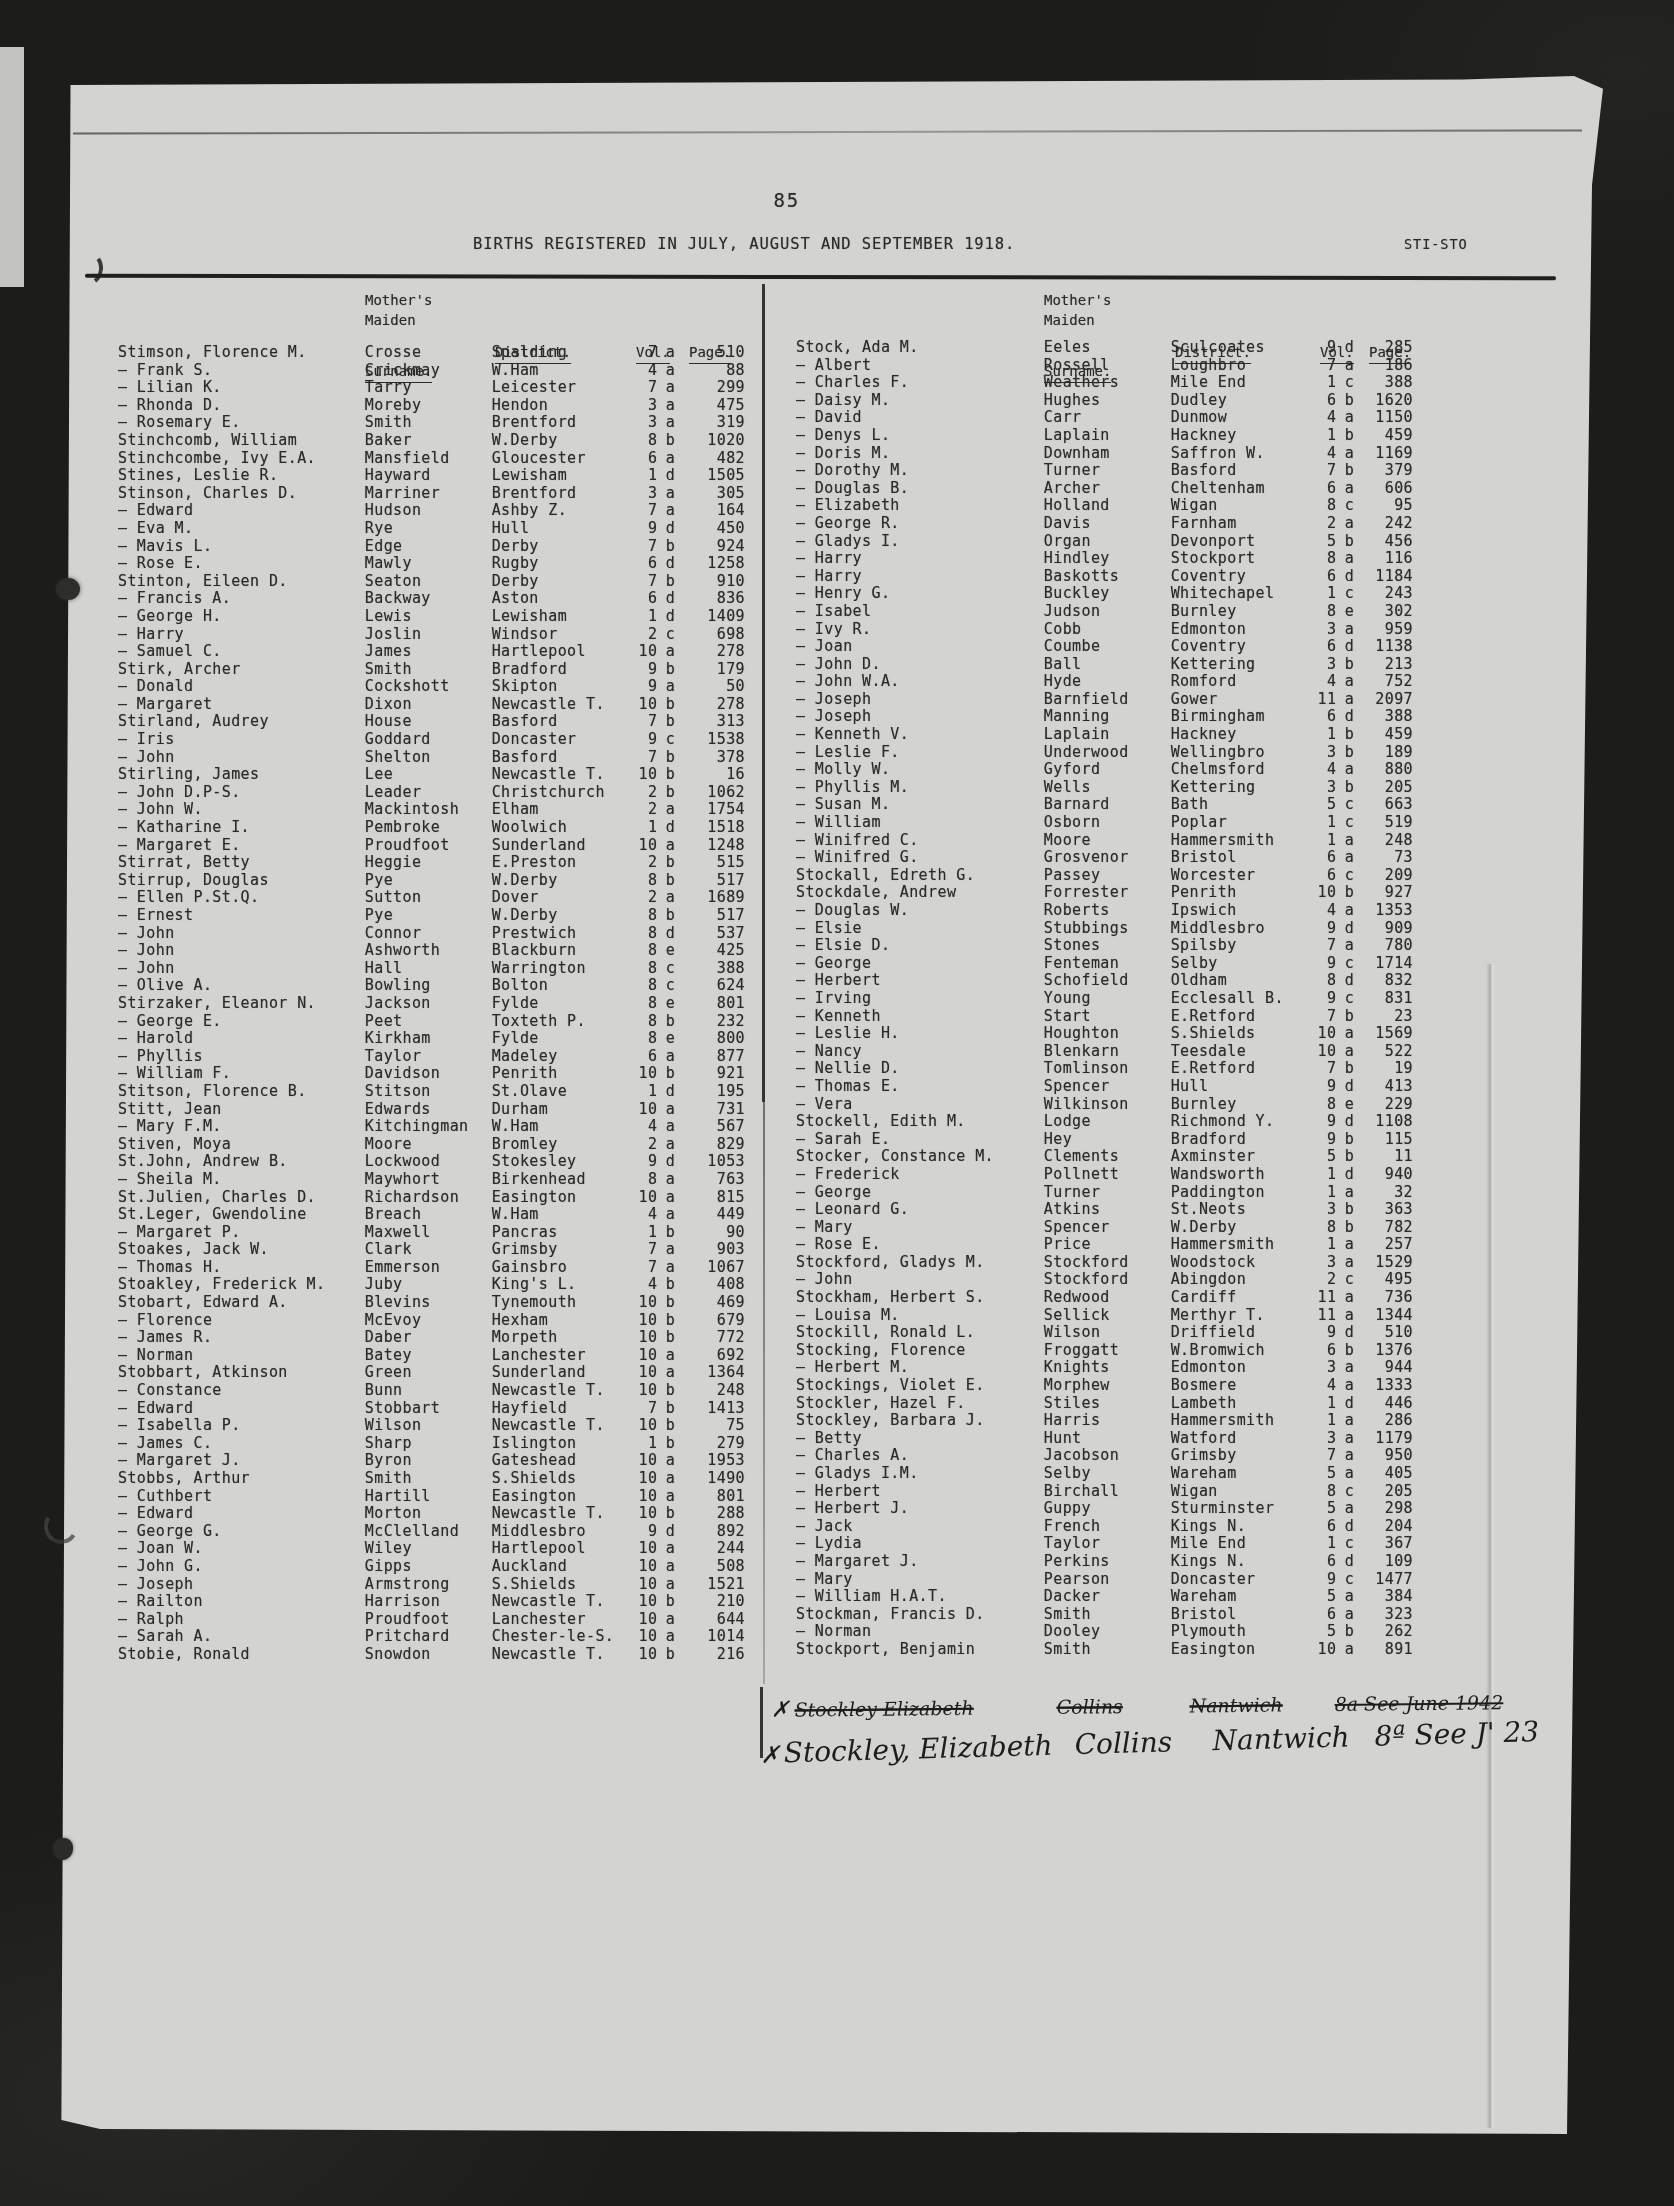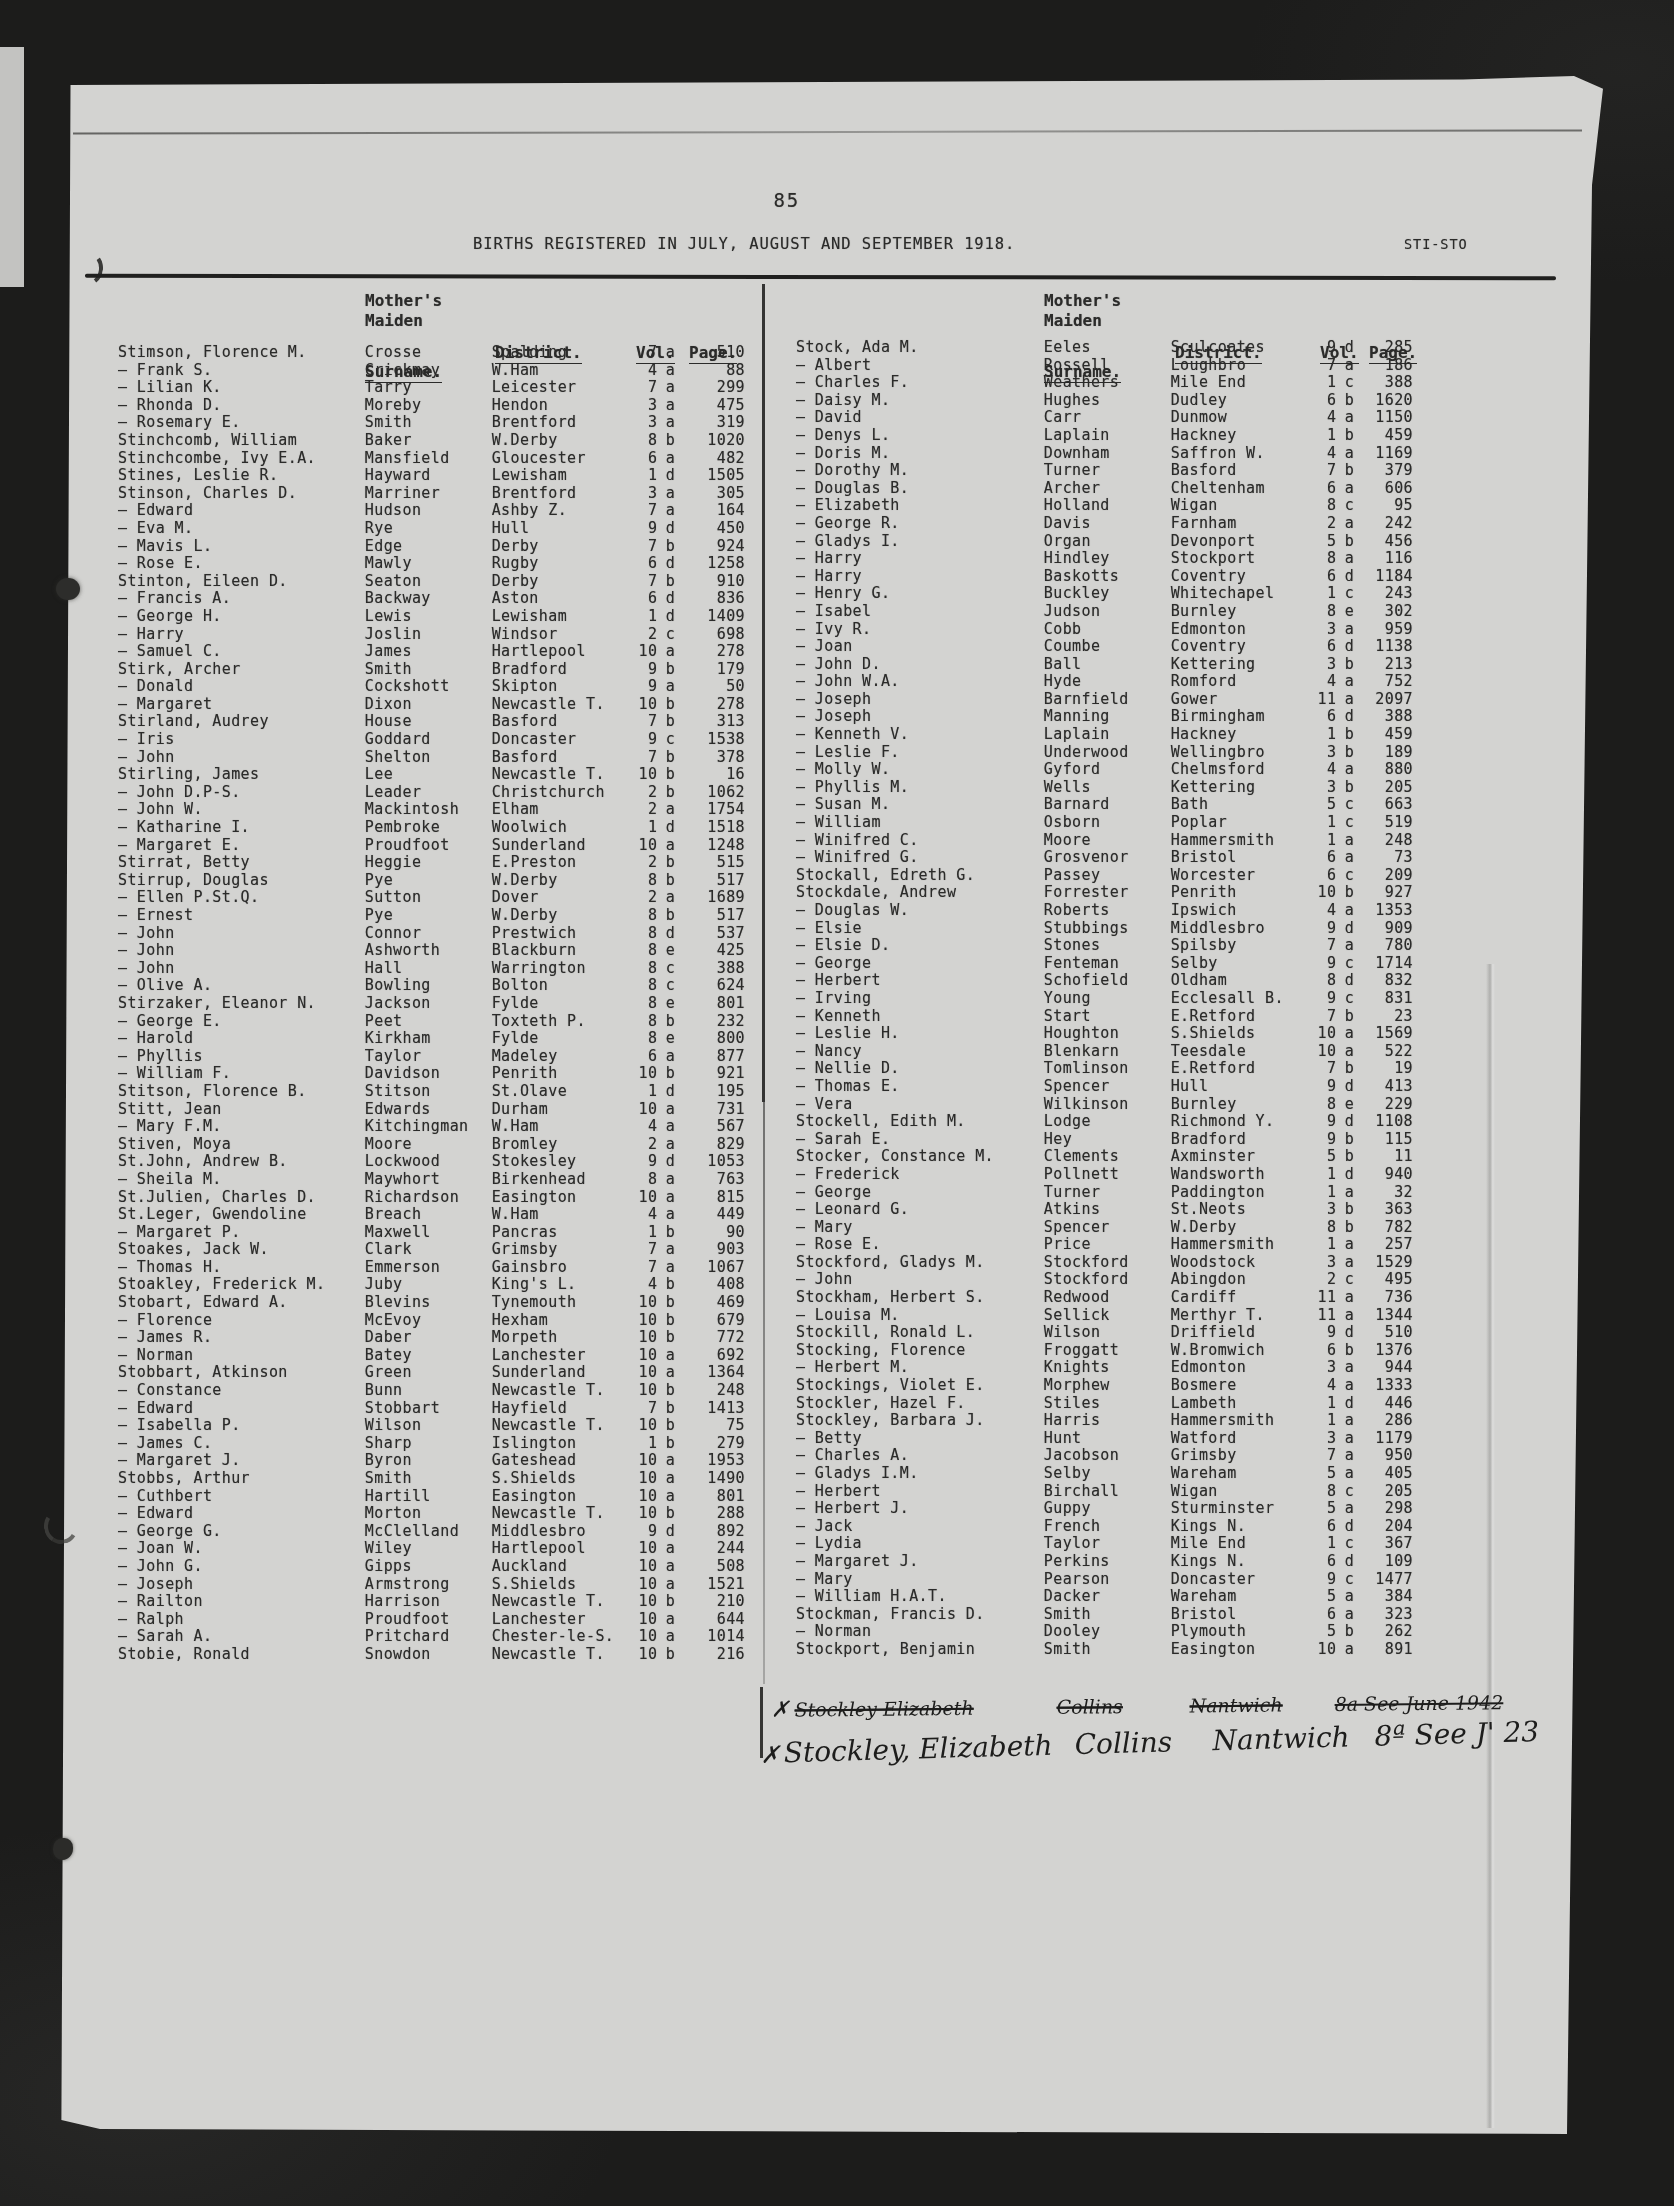--- a/index.html
+++ b/index.html
@@ -61,21 +61,21 @@
   .rangecode{position:absolute;left:1404px;top:236px;font-size:13.6px;letter-spacing:0.9px;}
   .rule{
     position:absolute;left:85px;top:275px;width:1471px;height:3.6px;background:#20201f;
     transform:rotate(0.1deg);border-radius:1.8px;
   }
   .divider-strong{position:absolute;left:762px;top:284px;width:2.7px;height:818px;background:rgba(30,30,29,.88);}
   .divider-faint{position:absolute;left:763px;top:1102px;width:1.8px;height:582px;background:linear-gradient(180deg, rgba(30,30,29,.55), rgba(30,30,29,.25));}
   .divider-bottom{position:absolute;left:760px;top:1687px;width:2.7px;height:71px;background:rgba(25,25,24,.85);}
 
   
-  .hdr{position:absolute;font-size:16px;line-height:19.5px;font-weight:bold;}
+  .hdr{position:absolute;font-size:14px;line-height:19.5px;}
   .hdr .u{border-bottom:1.8px solid #2b2b2a;padding-bottom:0px;display:inline-block;margin-top:32px;}
   .hdr-mother-left{left:365px;top:291px;}
   .hdr-district-left{left:495px;top:311px;}
   .hdr-vol-left{left:636px;top:311px;}
   .hdr-page-left{left:689px;top:311px;}
   .hdr-mother-right{left:1044px;top:291px;}
   .hdr-district-right{left:1175px;top:311px;}
   .hdr-vol-right{left:1320px;top:311px;}
   .hdr-page-right{left:1369px;top:311px;}
 

